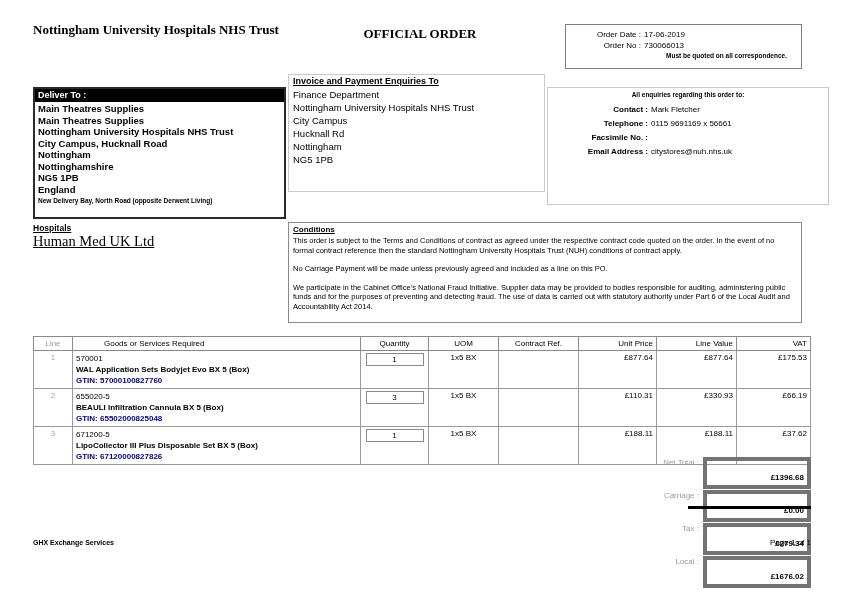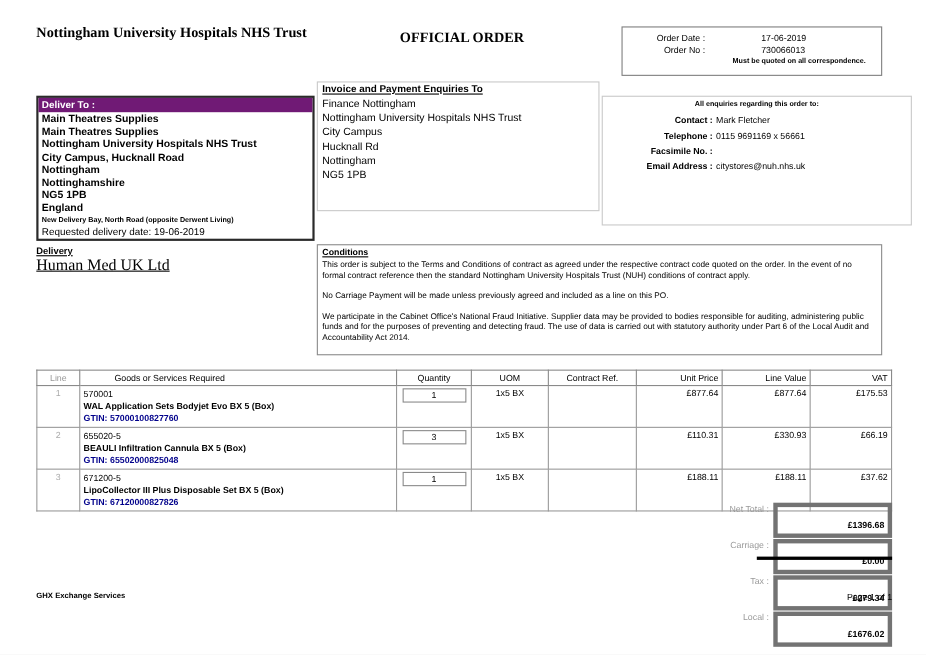--- a/index.html
+++ b/index.html
@@ -15,33 +15,33 @@
     font-size:13px; line-height:13px;
   }
   .doc-title {
     position:absolute; left:300px; top:26px; width:240px; text-align:center;
     font-family:"Liberation Serif", serif; font-weight:bold; font-size:13px;
   }
   .order-box {
     position:absolute; left:565px; top:24px; width:237px; height:45px;
     border:1px solid #7f7f7f; font-size:8px; padding-top:4px;
   }
-  .order-box .row { display:flex; line-height:11px;gap:48px; }
+  .order-box .row { display:flex; line-height:11px; }
   .order-box .lbl { width:75px; text-align:right; }
   .order-box .val { padding-left:3px; }
   .order-note {
     font-weight:bold; font-size:6.5px; text-align:right; padding-right:14px; margin-top:1px;
   }
   
   .deliver-box {
     position:absolute; left:33px; top:87px; width:253px; height:132px;
     border:2px solid #2a2a2a; background:#fff;
   }
   .deliver-header {
-    background:#701a75; color:#fff; font-weight:bold; font-size:9px;
+    background:#000000; color:#fff; font-weight:bold; font-size:9px;
     padding:1px 3px 2px 3px;
   }
   .deliver-lines { padding:1px 3px; font-weight:bold; font-size:9.5px; line-height:11.5px; }
   .deliver-note { padding:0 3px; font-weight:bold; font-size:6.5px; line-height:9px; }
   .deliver-req { padding:1px 3px; font-size:9px; }
   
   .invoice-box {
     position:absolute; left:288px; top:74px; width:257px; height:118px;
     border:1px solid #c9c9c9; padding:1px 4px;
   }
@@ -139,27 +139,26 @@
       <div>Main Theatres Supplies</div>
       <div>Main Theatres Supplies</div>
       <div>Nottingham University Hospitals NHS Trust</div>
       <div>City Campus, Hucknall Road</div>
       <div>Nottingham</div>
       <div>Nottinghamshire</div>
       <div>NG5 1PB</div>
       <div>England</div>
     </div>
     <div class="deliver-note">New Delivery Bay, North Road (opposite Derwent Living)</div>
-    <div class="deliver-req">Requested delivery date: 19-06-2019</div>
   </div>
 
   <div class="invoice-box">
     <div class="invoice-title">Invoice and Payment Enquiries To</div>
     <div class="invoice-lines">
-      <div>Finance Nottingham</div>
+      <div>Finance Department</div>
       <div>Nottingham University Hospitals NHS Trust</div>
       <div>City Campus</div>
       <div>Hucknall Rd</div>
       <div>Nottingham</div>
       <div>NG5 1PB</div>
     </div>
   </div>
 
   <div class="enquiries-box">
     <div class="enquiries-heading">All enquiries regarding this order to:</div>
@@ -174,21 +173,21 @@
     <div class="enquiries-row">
       <span class="lbl">Facsimile No. :</span>
       <span class="val"></span>
     </div>
     <div class="enquiries-row">
       <span class="lbl">Email Address :</span>
       <span class="val">citystores@nuh.nhs.uk</span>
     </div>
   </div>
 
-  <div class="supplier-label">Delivery</div>
+  <div class="supplier-label">Hospitals</div>
   <div class="supplier-name">Human Med UK Ltd</div>
 
   <div class="conditions-box">
     <div class="conditions-title">Conditions</div>
     <p>This order is subject to the Terms and Conditions of contract as agreed under the respective contract code quoted on the order. In the event of no formal contract reference then the standard Nottingham University Hospitals Trust (NUH) conditions of contract apply.</p>
     <p>No Carriage Payment will be made unless previously agreed and included as a line on this PO.</p>
     <p>We participate in the Cabinet Office's National Fraud Initiative. Supplier data may be provided to bodies responsible for auditing, administering public funds and for the purposes of preventing and detecting fraud. The use of data is carried out with statutory authority under Part 6 of the Local Audit and Accountability Act 2014.</p>
   </div>
 
   <table class="items-table">

